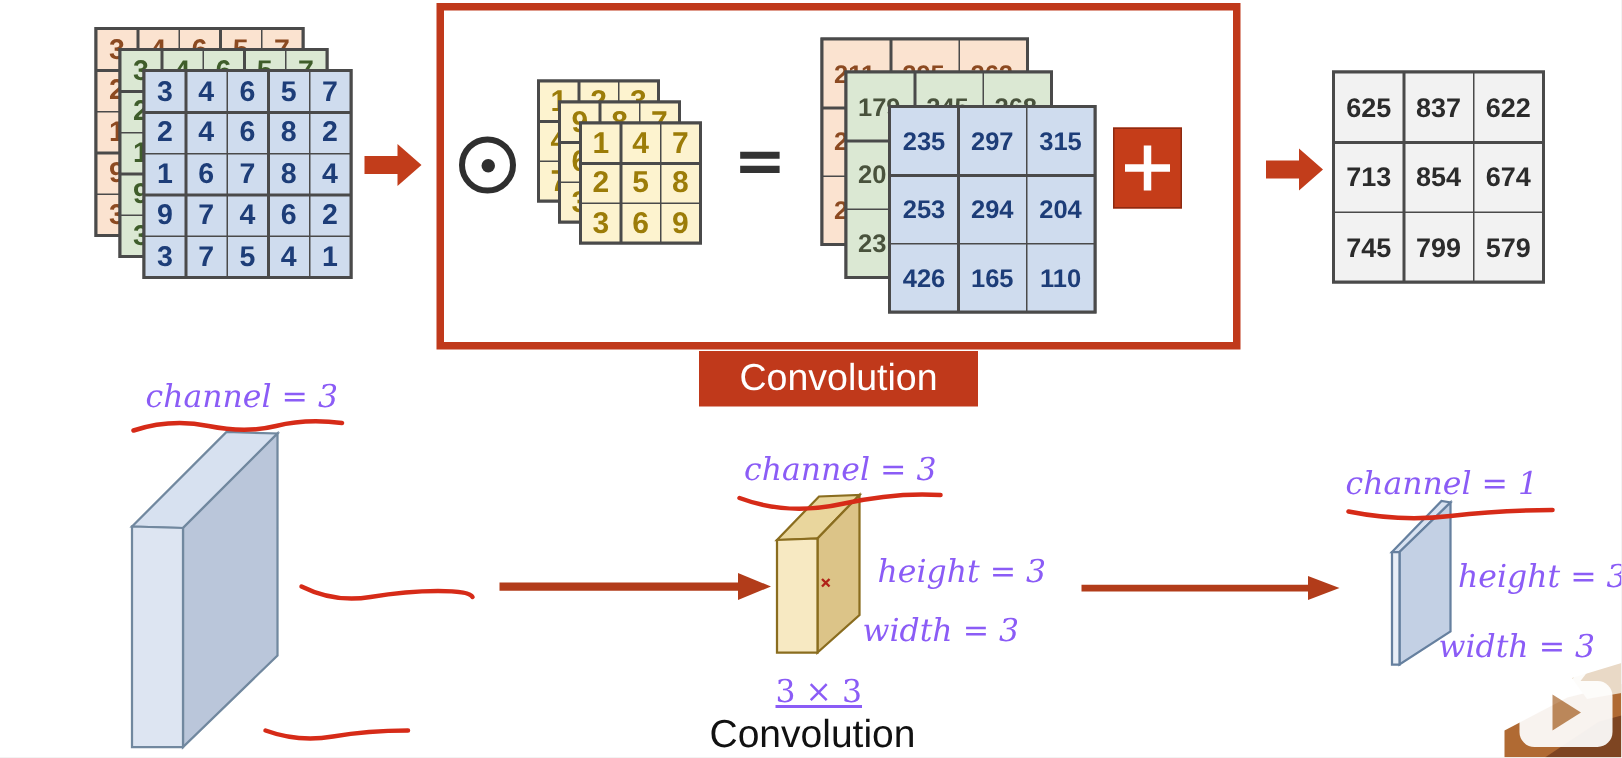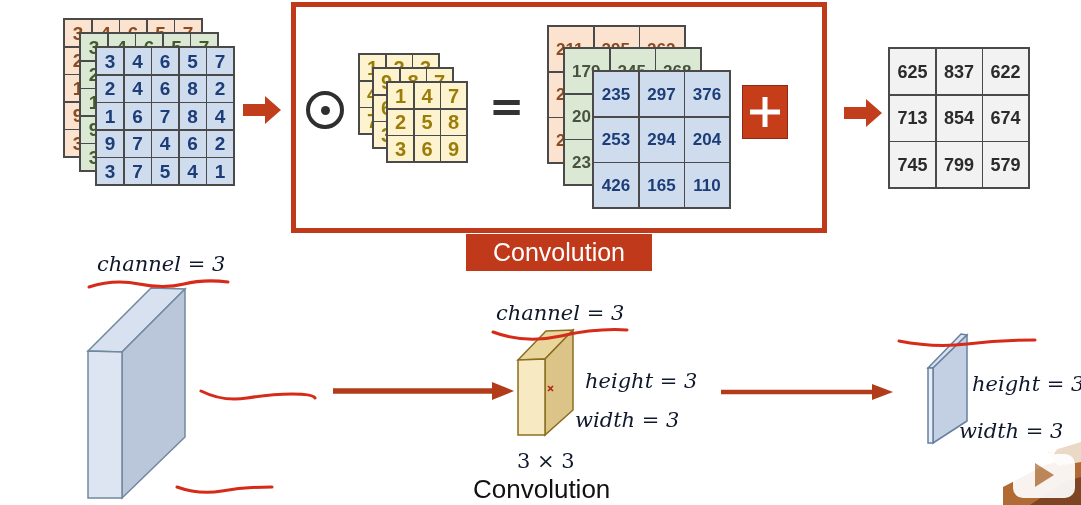--- a/index.html
+++ b/index.html
@@ -54,24 +54,24 @@
   }
   .plus-box::before{width:30px;height:5px;transform:translate(-50%,-50%);}
   .plus-box::after{width:5px;height:30px;transform:translate(-50%,-50%);}
   
   .conv-label{
     position:absolute;left:466px;top:234px;width:186px;height:37px;
     background:#c0391b;color:#fff;display:flex;align-items:center;justify-content:center;
     font-size:25px;font-family:"Liberation Sans",sans-serif;
   }
   .mlabel{
-    position:absolute;white-space:nowrap;color:#0f172a;
+    position:absolute;white-space:nowrap;color:#8b5cf6;
     font-family:"DejaVu Serif",serif;font-style:italic;font-size:21px;
   }
-  .mlabel.upright{font-style:normal;}
+  .mlabel.upright{font-style:normal;text-decoration:underline;}
   .caption{
     position:absolute;white-space:nowrap;color:#111;
     font-family:"Liberation Sans",sans-serif;font-size:26px;
   }
   
   #overlay{position:absolute;left:0;top:0;pointer-events:none;}
 </style>
 </head>
 <body>
 
@@ -219,21 +219,21 @@
       <div class="cell">20</div>
       <div class="cell"></div>
       <div class="cell"></div>
       <div class="cell">23</div>
       <div class="cell"></div>
       <div class="cell"></div>
     </div>
   <div class="matrix m-r t-blue" style="left:592px;top:70px">
       <div class="cell">235</div>
       <div class="cell">297</div>
-      <div class="cell">376</div>
+      <div class="cell">315</div>
       <div class="cell">253</div>
       <div class="cell">294</div>
       <div class="cell">204</div>
       <div class="cell">426</div>
       <div class="cell">165</div>
       <div class="cell">110</div>
     </div>
 
   <div class="plus-box"></div>
 
@@ -252,20 +252,21 @@
   <div class="conv-label">Convolution</div>
 
   <div class="mlabel" style="left:97px;top:252px">channel = 3</div>
 
   <div class="mlabel" style="left:496px;top:301px">channel = 3</div>
   <div class="mlabel" style="left:585px;top:369px">height = 3</div>
   <div class="mlabel" style="left:575px;top:408px">width = 3</div>
   <div class="mlabel upright" style="left:517px;top:449px">3 × 3</div>
   <div class="caption" style="left:473px;top:474px">Convolution</div>
 
+  <div class="mlabel" style="left:897px;top:310px">channel = 1</div>
   <div class="mlabel" style="left:972px;top:372px">height = 3</div>
   <div class="mlabel" style="left:959px;top:419px">width = 3</div>
 
   <svg id="overlay" width="1081" height="505" viewBox="0 0 1081 505">
 
     <polygon points="243,104 265,104 265,96 281,110 265,124 265,116 243,116" fill="#c23d1b"></polygon>
 
     <polygon points="844,107 866,107 866,99 882,113 866,127 866,119 844,119" fill="#c23d1b"></polygon>
 
     <g>

